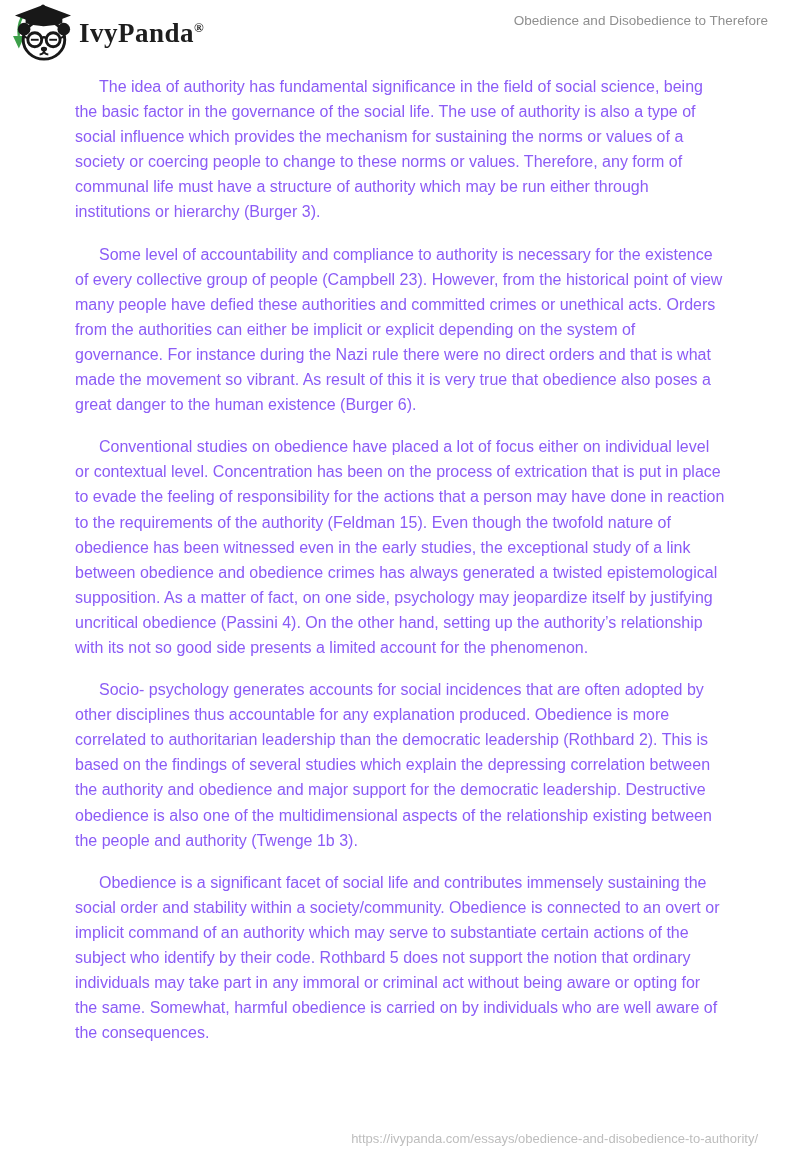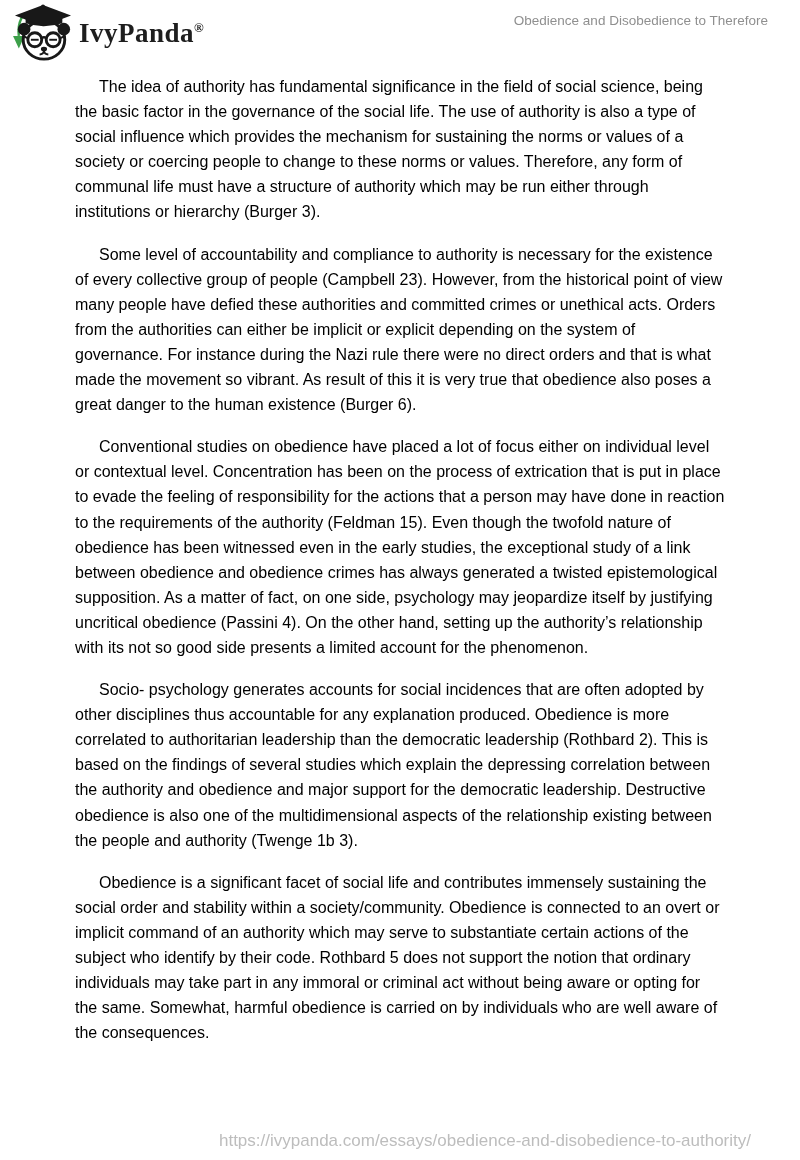--- a/index.html
+++ b/index.html
@@ -49,33 +49,33 @@
     font-size: 13.5px;
     color: #8f8f8f;
     white-space: nowrap;
   }
   
   .content {
     margin: 8px 75px 0 75px;
     width: 650px;
     font-size: 16px;
     line-height: 25.1px;
-    color: #000000;
+    color: #8b5cf6;
   }
   .content p {
     text-indent: 24px;
     margin-bottom: 17px;
     text-align: left;
   }
   
   .footer {
     position: absolute;
     top: 1131px;
-    right: 49px;
-    font-size: 17px;
+    right: 42px;
+    font-size: 13px;
     color: #bdbdbd;
     white-space: nowrap;
   }
 </style>
 </head>
 <body>
 
 <div class="page">
 
   <header class="header">

